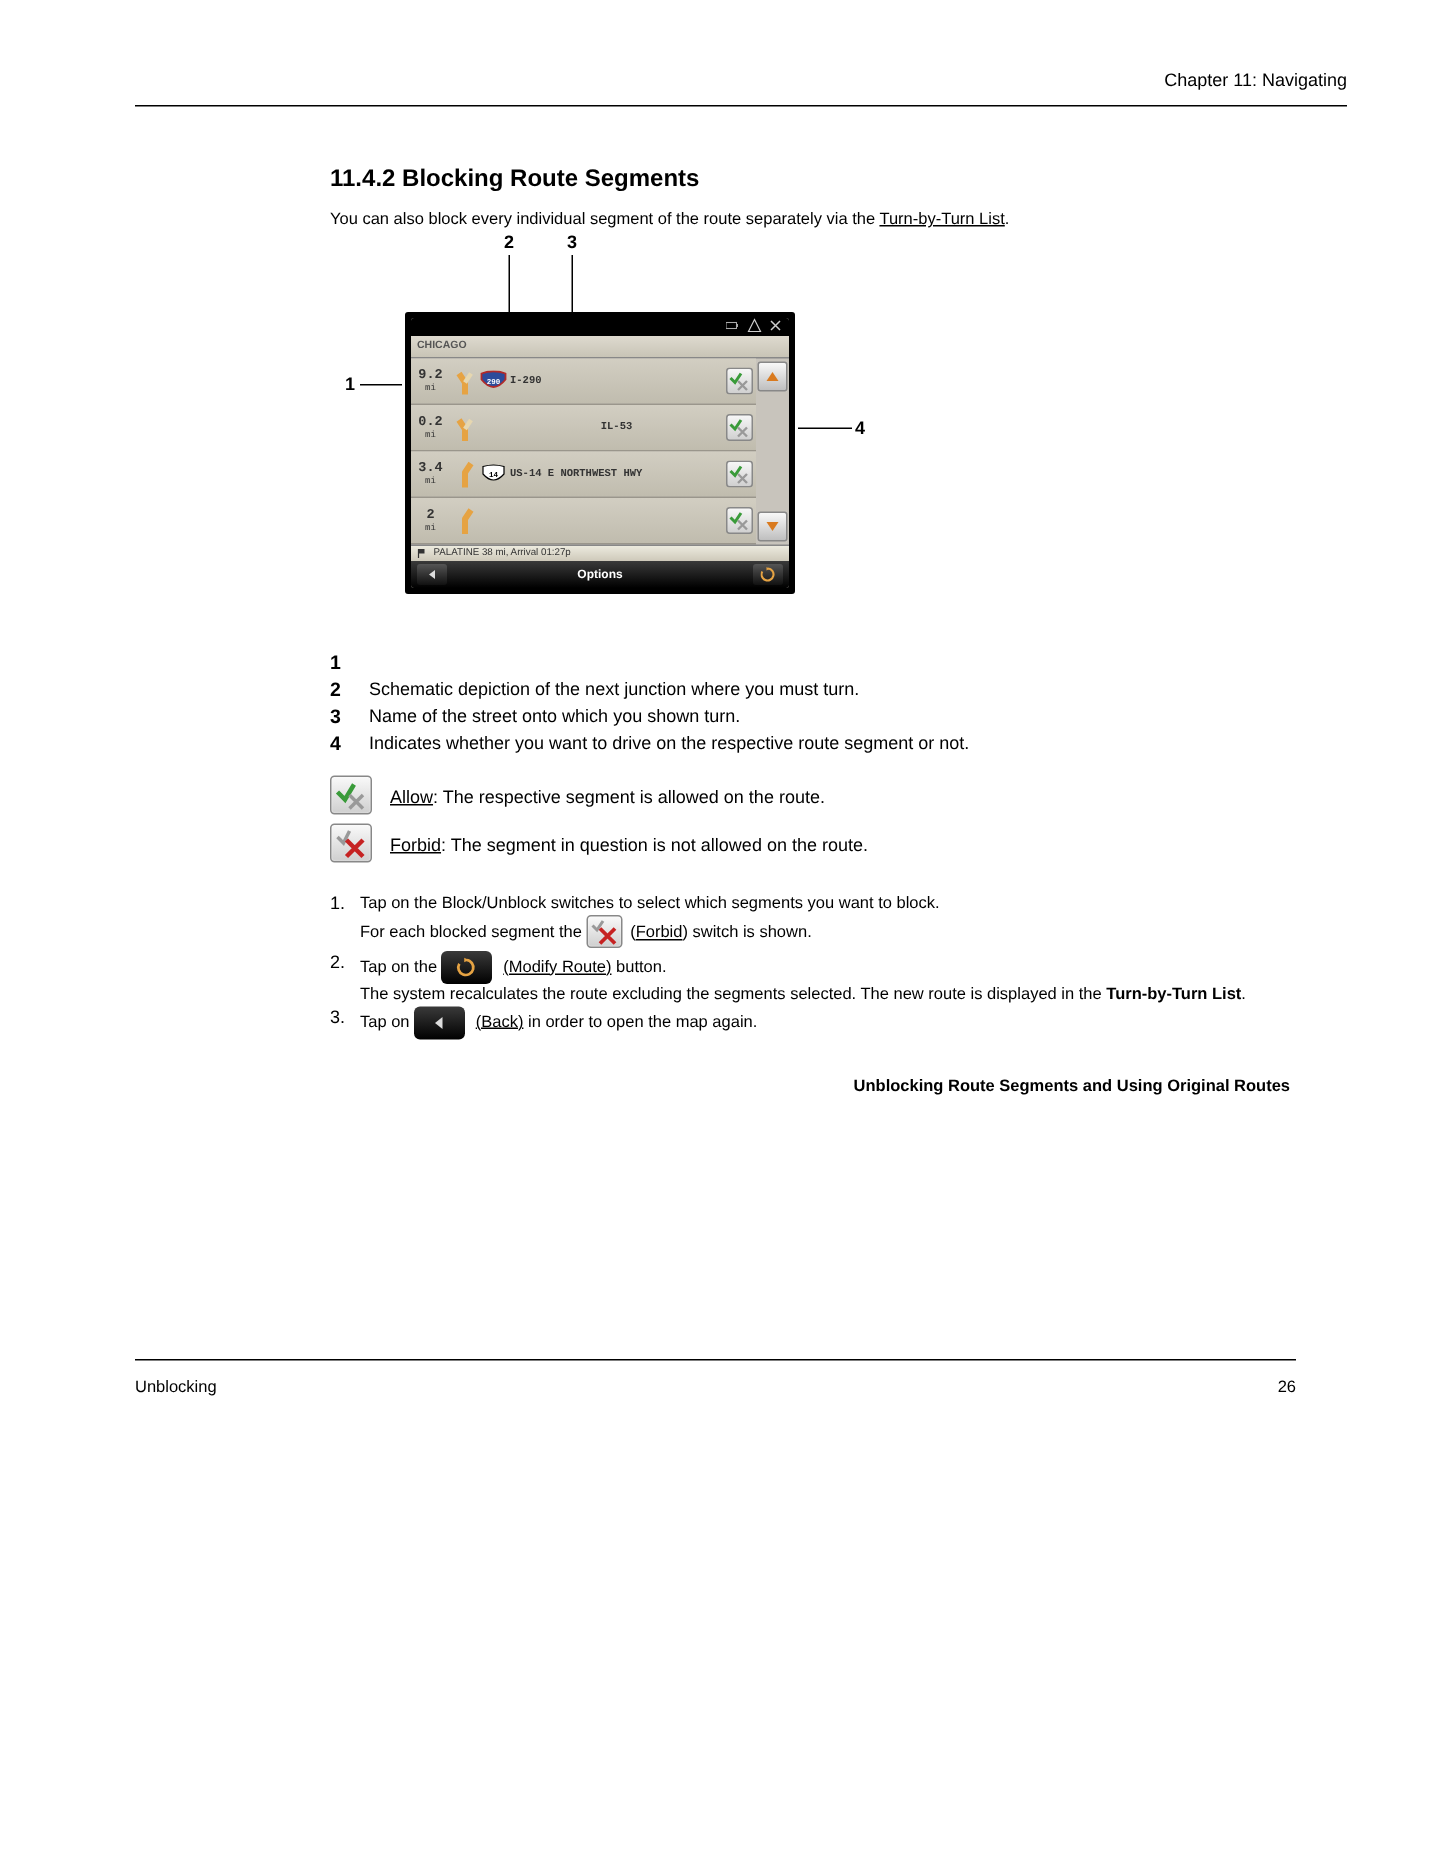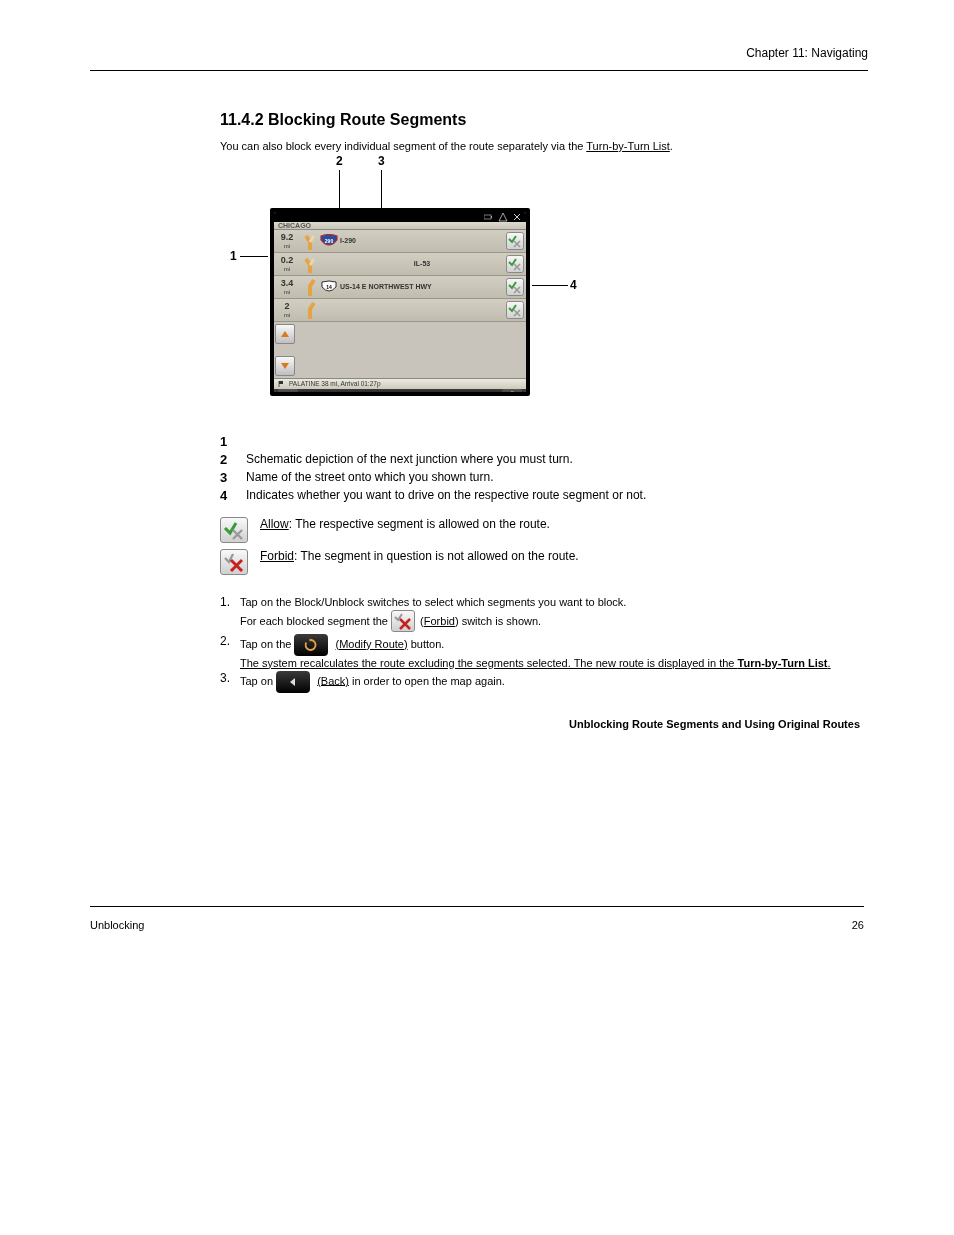--- a/index.html
+++ b/index.html
@@ -8,21 +8,21 @@
     background: #fff;
     font-family: Arial, Helvetica, sans-serif;
     color: #000;
     font-size: 13px;
   }
   .page {
     width: 954px;
     height: 977px;
     position: relative;
     box-sizing: border-box;
-    padding: 40px 86px 40px 90px;
+    padding: 40px 56px 40px 90px;
   }
   .rule {
     border: none;
     border-top: 1.5px solid #000;
     margin: 10px 0 20px 0;
   }
   .header {
     text-align: right;
     font-size: 12px;
     margin-top: 6px;
@@ -95,21 +95,22 @@
     font-weight: bold;
     color: #555;
     display:flex;
     align-items:center;
     padding: 0 4px;
     border-bottom: 1px solid #888;
   }
   .list-area {
     flex: 1;
     display: flex;
-    flex-direction: column;
+    flex-direction: row;
+    font-family: Liberation Mono, monospace;
   }
   .rows {
     flex:1;
     display:flex;
     flex-direction:column;
   }
   .row {
     flex:1;
     display:flex;
     align-items:center;
@@ -233,21 +234,21 @@
     bottom: 70px; left: 90px; right: 90px;
     border-top: 1.5px solid #000;
   }
   .footer {
     position:absolute;
     bottom: 46px; left: 90px; right:90px;
     display:flex; justify-content:space-between;
     font-size: 11px;
   }
   .seg-icon-row {
-    display:flex; gap:10px; margin:4px 0;
+    display:flex; align-items:center; gap:10px; margin:4px 0;
   }
   .seg-icon-row .txt { font-size:12px;}
 </style>
 </head>
 <body>
 
 <div class="page">
   <div class="header">Chapter 11: Navigating</div>
   <hr class="rule">
 
@@ -513,21 +514,21 @@
         <span>Tap on the </span>
         <span class="inline-btn-dark"><span class="glyph">
           <svg width="14" height="14" viewBox="0 0 14 14">
                 <path d="M7 2 A5 5 0 1 1 2.2 4.5" fill="none" stroke="#e6a343" stroke-width="1.8"></path>
                 <path d="M5.5 0.5 L8.5 2 L5.5 3.5 Z" fill="#e6a343"></path>
               </svg>
         </span></span>
         <span class="u">(Modify Route)</span><span> button.</span>
       </p>
     </div>
-    <p style="margin-left:20px;text-decoration:underline;">
+    <p style="margin-left:20px;">
       <span>The system recalculates the route excluding the segments selected. The new route is displayed in the </span><b>Turn-by-Turn List</b><span>.</span>
     </p>
     <div class="olike">
         <span class="num">3.</span>
       <p>
         <span>Tap on </span>
         <span class="inline-btn-dark back"><span class="glyph">
           <svg viewBox="0 0 10 10">
                 <path d="M7 1 L2 5 L7 9 Z" fill="#ddd"></path>
               </svg>

